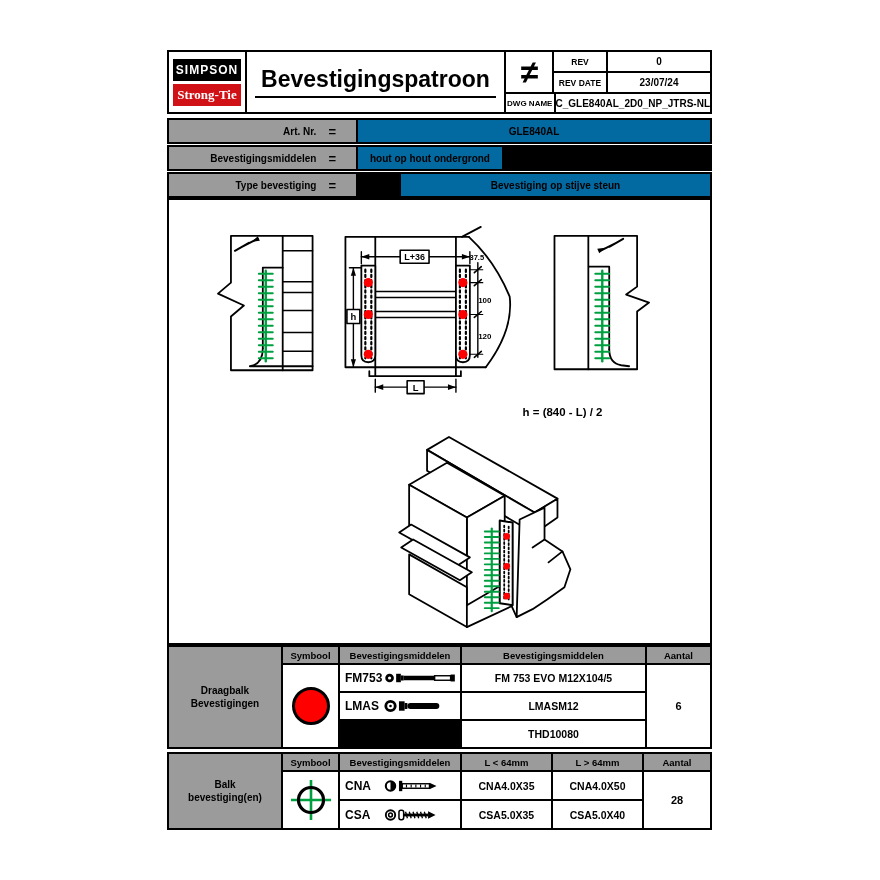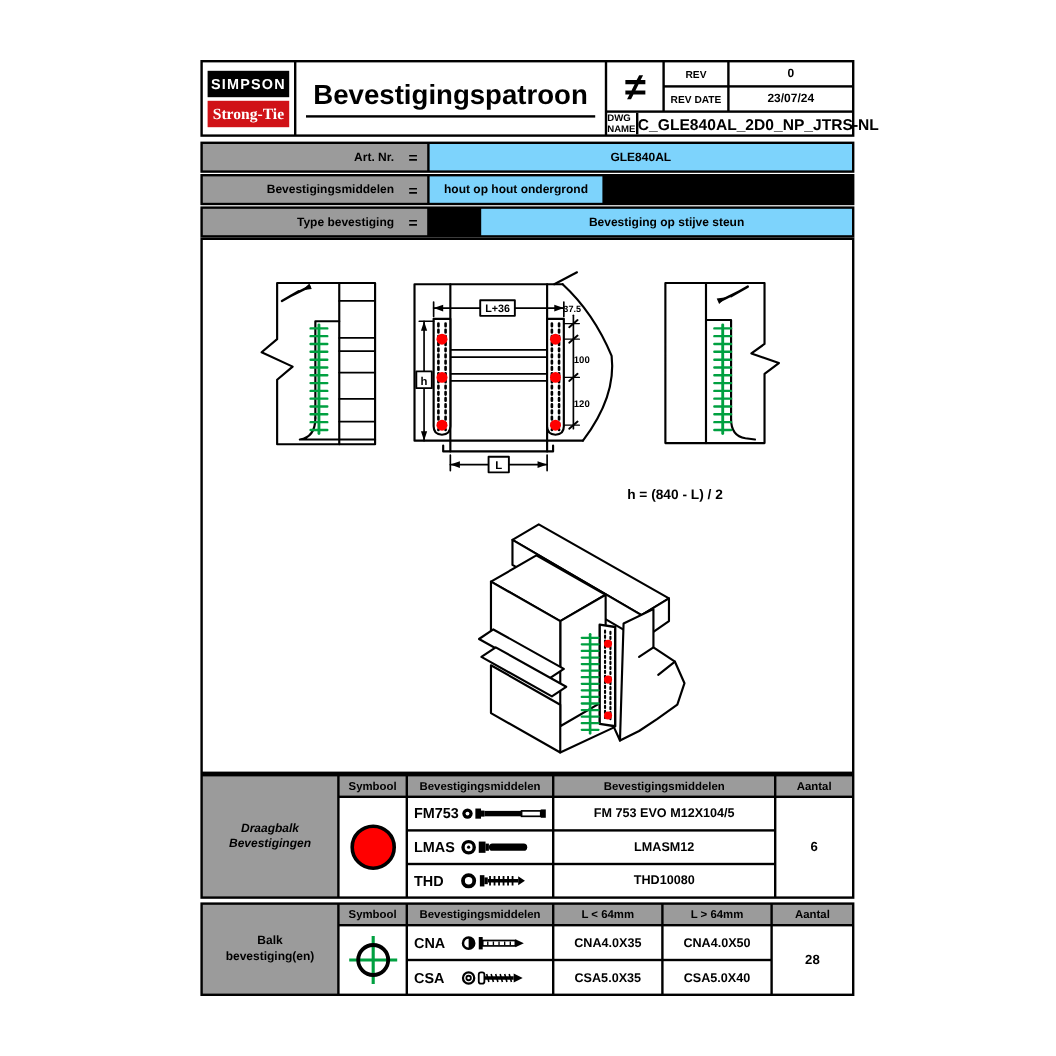--- a/index.html
+++ b/index.html
@@ -15,30 +15,30 @@
   .logo .l1{background:#000;color:#fff;font-weight:bold;font-size:12px;letter-spacing:1px;width:68px;text-align:center;padding:4px 0;}
   .logo .l2{background:#d01217;color:#fff;font-weight:bold;font-size:13px;font-family:"Liberation Serif",serif;width:68px;text-align:center;padding:3px 0;}
   .title{font-size:23px;font-weight:bold;}
   .title span{border-bottom:2.5px solid #000;padding:0 6px 3px 6px;}
   .revblk{display:grid;grid-template-columns:46px 52px 1fr;grid-template-rows:19px 19px 1fr;gap:2px;background:#000;}
   .neq{grid-row:1/3;font-size:32px;font-weight:bold;font-style:italic;}
   .rlbl{font-size:8.5px;font-weight:bold;}
   .rval{font-size:10px;font-weight:bold;}
   .dwgrow{grid-column:1/4;display:flex;background:#fff;}
   .dwgrow .dl{width:70px;border-right:2px solid #000;display:flex;align-items:center;justify-content:center;font-size:8px;font-weight:bold;}
-  .dwgrow .dv{flex:1;display:flex;align-items:center;justify-content:center;font-size:13px;font-weight:bold;white-space:nowrap;}
+  .dwgrow .dv{flex:1;display:flex;align-items:center;justify-content:center;font-size:10px;font-weight:bold;white-space:nowrap;}
 
   
   .irow{width:545px;height:26px;background:#000;padding:2px;gap:2px;display:grid;}
   .r1{grid-template-columns:187px 1fr;}
   .r2{grid-template-columns:187px 144px 1fr;}
-  .lblc{background:#9b9b9b;display:flex;align-items:center;justify-content:flex-end;gap:12px;padding-right:8px;}
+  .lblc{background:#9b9b9b;display:flex;align-items:center;justify-content:flex-end;gap:12px;padding-right:20px;}
   .lblc .t{font-size:10px;font-weight:bold;}
   .lblc .eq{font-size:13px;font-weight:bold;}
-  .valc{background:#7dd3fc;display:flex;align-items:center;justify-content:center;font-size:10px;font-weight:bold;}
+  .valc{background:#0369a1;display:flex;align-items:center;justify-content:center;font-size:10px;font-weight:bold;}
 
   
   .frame{left:0;top:148px;width:545px;height:447px;border:2px solid #000;}
   .frame svg{display:block;}
 
   
   .tbl{width:545px;background:#000;padding:2px;gap:2px;display:grid;}
   .t1{grid-template-columns:112px 55px 120px 183px 1fr;grid-template-rows:16px 26px 26px 26px;}
   .t2{grid-template-columns:112px 55px 120px 89px 89px 1fr;grid-template-rows:16px 27px 27px;}
   .gray{background:#9b9b9b;}
@@ -232,21 +232,21 @@
           <line x1="492" y1="530" x2="492" y2="613" stroke-width="2.2"></line>
           <g id="ticksI" stroke-width="1.9">
               <path d="M485,533.0L499,533.0M485,538.5L499,538.5M485,544.0L499,544.0M485,549.5L499,549.5M485,555.0L499,555.0M485,560.5L499,560.5M485,566.0L499,566.0M485,571.5L499,571.5M485,577.0L499,577.0M485,582.5L499,582.5M485,588.0L499,588.0M485,593.5L499,593.5M485,599.0L499,599.0M485,604.5L499,604.5M485,610.0L499,610.0"></path>
             </g>
         </g>
       </g>
     </svg>
   </div>
 
   <div class="blk tbl t1" style="top:595px;">
-    <div class="cell gray rowlbl" style="grid-row:1/5;font-style:italic;">Draagbalk Bevestigingen</div>
+    <div class="cell gray rowlbl" style="grid-row:1/5;">Draagbalk Bevestigingen</div>
     <div class="cell gray hcell">Symbool</div>
     <div class="cell gray hcell">Bevestigingsmiddelen</div>
     <div class="cell gray hcell">Bevestigingsmiddelen</div>
     <div class="cell gray hcell">Aantal</div>
 
     <div class="cell" style="grid-row:2/5;grid-column:2;">
       <div class="redcircle"></div>
     </div>
 
     <div class="cell iconrow" style="grid-column:3;">
@@ -268,38 +268,20 @@
       <svg width="82" height="18" viewBox="0 0 82 18">
         <circle cx="8" cy="9" r="5" fill="none" stroke="#000" stroke-width="3"></circle>
           <circle cx="8" cy="9" r="1.4" fill="#000"></circle>
         <rect x="17" y="4" width="6" height="10" fill="#000"></rect>
           <rect x="23" y="5.8" width="3" height="6.4" fill="#000"></rect>
         <rect x="26" y="5.8" width="34" height="6.4" rx="3.2" fill="#000"></rect>
       </svg>
     </div>
     <div class="cell namec" style="grid-column:4;">LMASM12</div>
 
-    <div class="cell iconrow" style="grid-column:3;">
-      <span class="code">THD</span>
-      <svg width="82" height="18" viewBox="0 0 82 18">
-        <circle cx="8" cy="9" r="5" fill="none" stroke="#000" stroke-width="3.4"></circle>
-        <rect x="18" y="4" width="4" height="10" fill="#000"></rect>
-          <rect x="22" y="6" width="3" height="6" fill="#000"></rect>
-        <line x1="25" y1="9" x2="52" y2="9" stroke="#000" stroke-width="3"></line>
-        <g stroke="#000" stroke-width="1.6">
-          <line x1="27" y1="4.8" x2="27" y2="13.2"></line>
-            <line x1="31" y1="4.8" x2="31" y2="13.2"></line>
-          <line x1="35" y1="4.8" x2="35" y2="13.2"></line>
-            <line x1="39" y1="4.8" x2="39" y2="13.2"></line>
-          <line x1="43" y1="4.8" x2="43" y2="13.2"></line>
-            <line x1="47" y1="4.8" x2="47" y2="13.2"></line>
-        </g>
-        <polygon points="52,5 58,9 52,13" fill="#000"></polygon>
-      </svg>
-    </div>
     <div class="cell namec" style="grid-column:4;">THD10080</div>
 
     <div class="cell aantal" style="grid-row:2/5;grid-column:5;">6</div>
   </div>
 
   <div class="blk tbl t2" style="top:702px;">
     <div class="cell gray rowlbl" style="grid-row:1/4;">Balk bevestiging(en)</div>
     <div class="cell gray hcell">Symbool</div>
     <div class="cell gray hcell">Bevestigingsmiddelen</div>
     <div class="cell gray hcell">L &lt; 64mm</div>

